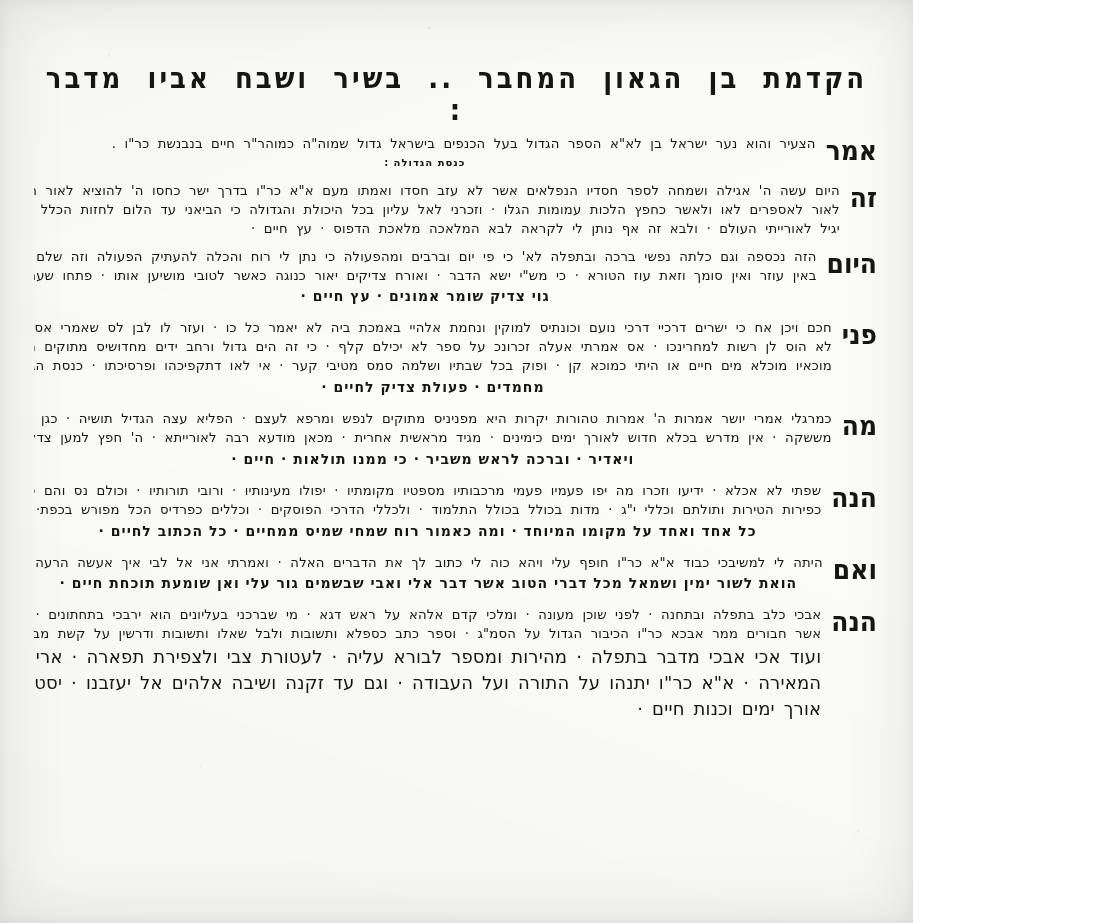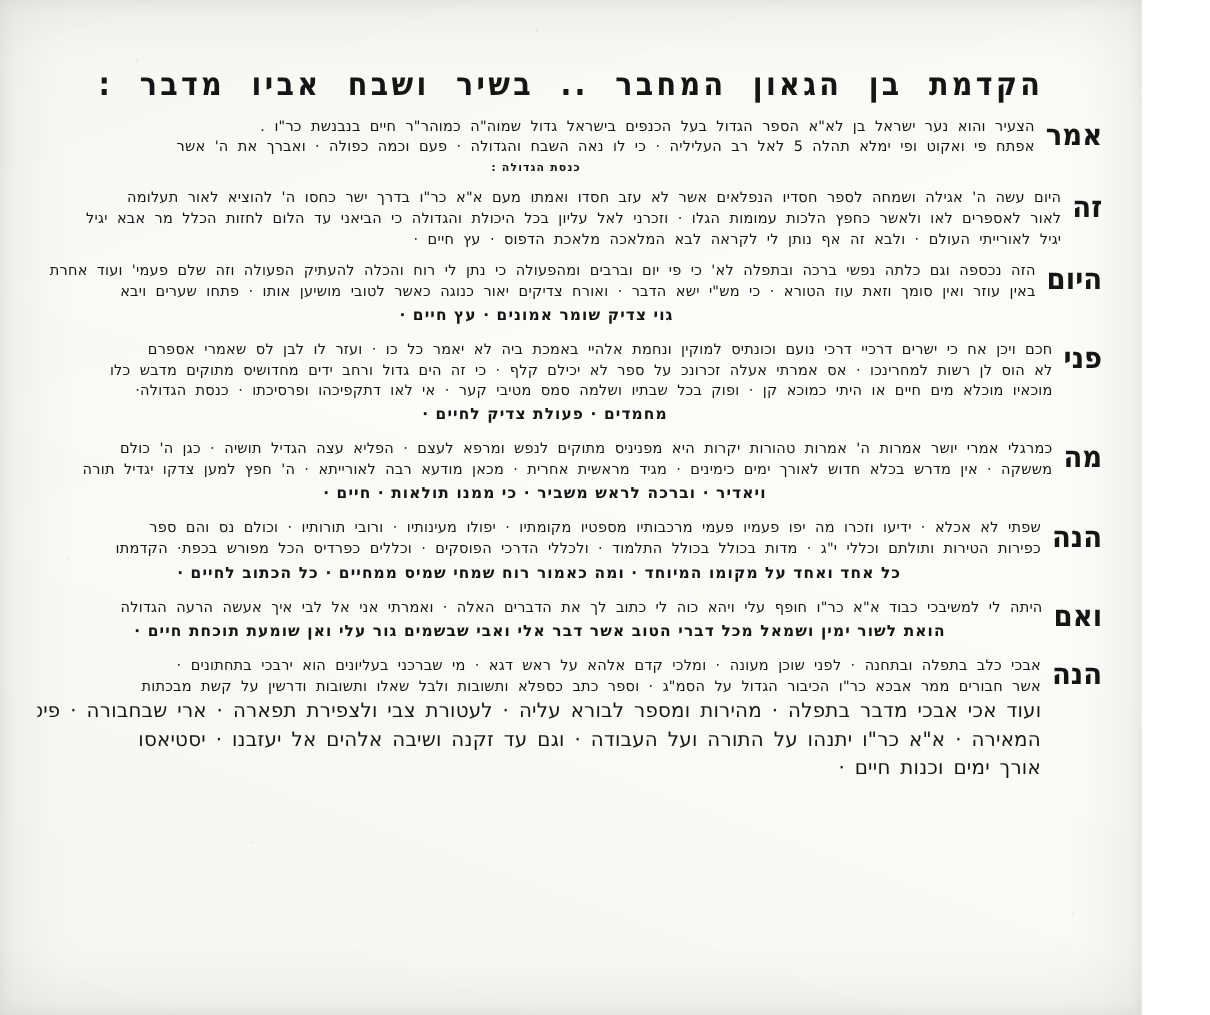--- a/index.html
+++ b/index.html
@@ -9,21 +9,21 @@
   }
   body {
     width: 1100px;
     height: 923px;
     overflow: hidden;
     font-family: "DejaVu Sans", sans-serif;
   }
 
   #page {
     position: relative;
-    width: 1038px;
+    width: 913px;
     height: 923px;
     background: #fbfbf8;
     overflow: hidden;
   }
 
   
   #paper-texture {
     position: absolute;
     inset: 0;
     pointer-events: none;
@@ -122,21 +122,20 @@
   <div id="edge-shade"></div>
 
   <div id="content">
 
     <div class="doc-title">הקדמת בן הגאון המחבר .. בשיר ושבח אביו מדבר :</div>
 
     <div class="para">
       <div class="para-initial">אמר</div>
       <div class="para-body">
         <div class="line">הצעיר והוא נער  ישראל   בן לא"א הספר הגדול בעל הכנפים בישראל גדול שמוה"ה כמוהר"ר  חיים   בנבנשת כר"ו .</div>
-        <div class="line">אפתח פי ואקוט ופי ימלא תהלה   5   לאל רב העליליה ·   כי לו נאה השבח והגדולה ·   פעם וכמה כפולה ·   ואברך את ה' אשר</div>
         <div class="subhead">כנסת הגדולה :</div>
       </div>
     </div>
 
     <div class="para">
       <div class="para-initial">זה</div>
       <div class="para-body">
         <div class="line">היום עשה ה' אגילה ושמחה לספר חסדיו הנפלאים אשר לא עזב חסדו ואמתו מעם א"א כר"ו בדרך ישר כחסו ה' להוציא לאור תעלומה</div>
         <div class="line">לאור לאספרים לאו ולאשר כחפץ הלכות עמומות הגלו · וזכרני לאל עליון בכל היכולת והגדולה כי הביאני עד הלום לחזות הכלל מר אבא יגיל</div>
         <div class="line">יגיל לאורייתי העולם · ולבא זה אף נותן לי לקראה לבא המלאכה מלאכת הדפוס ·  עץ  חיים ·</div>

